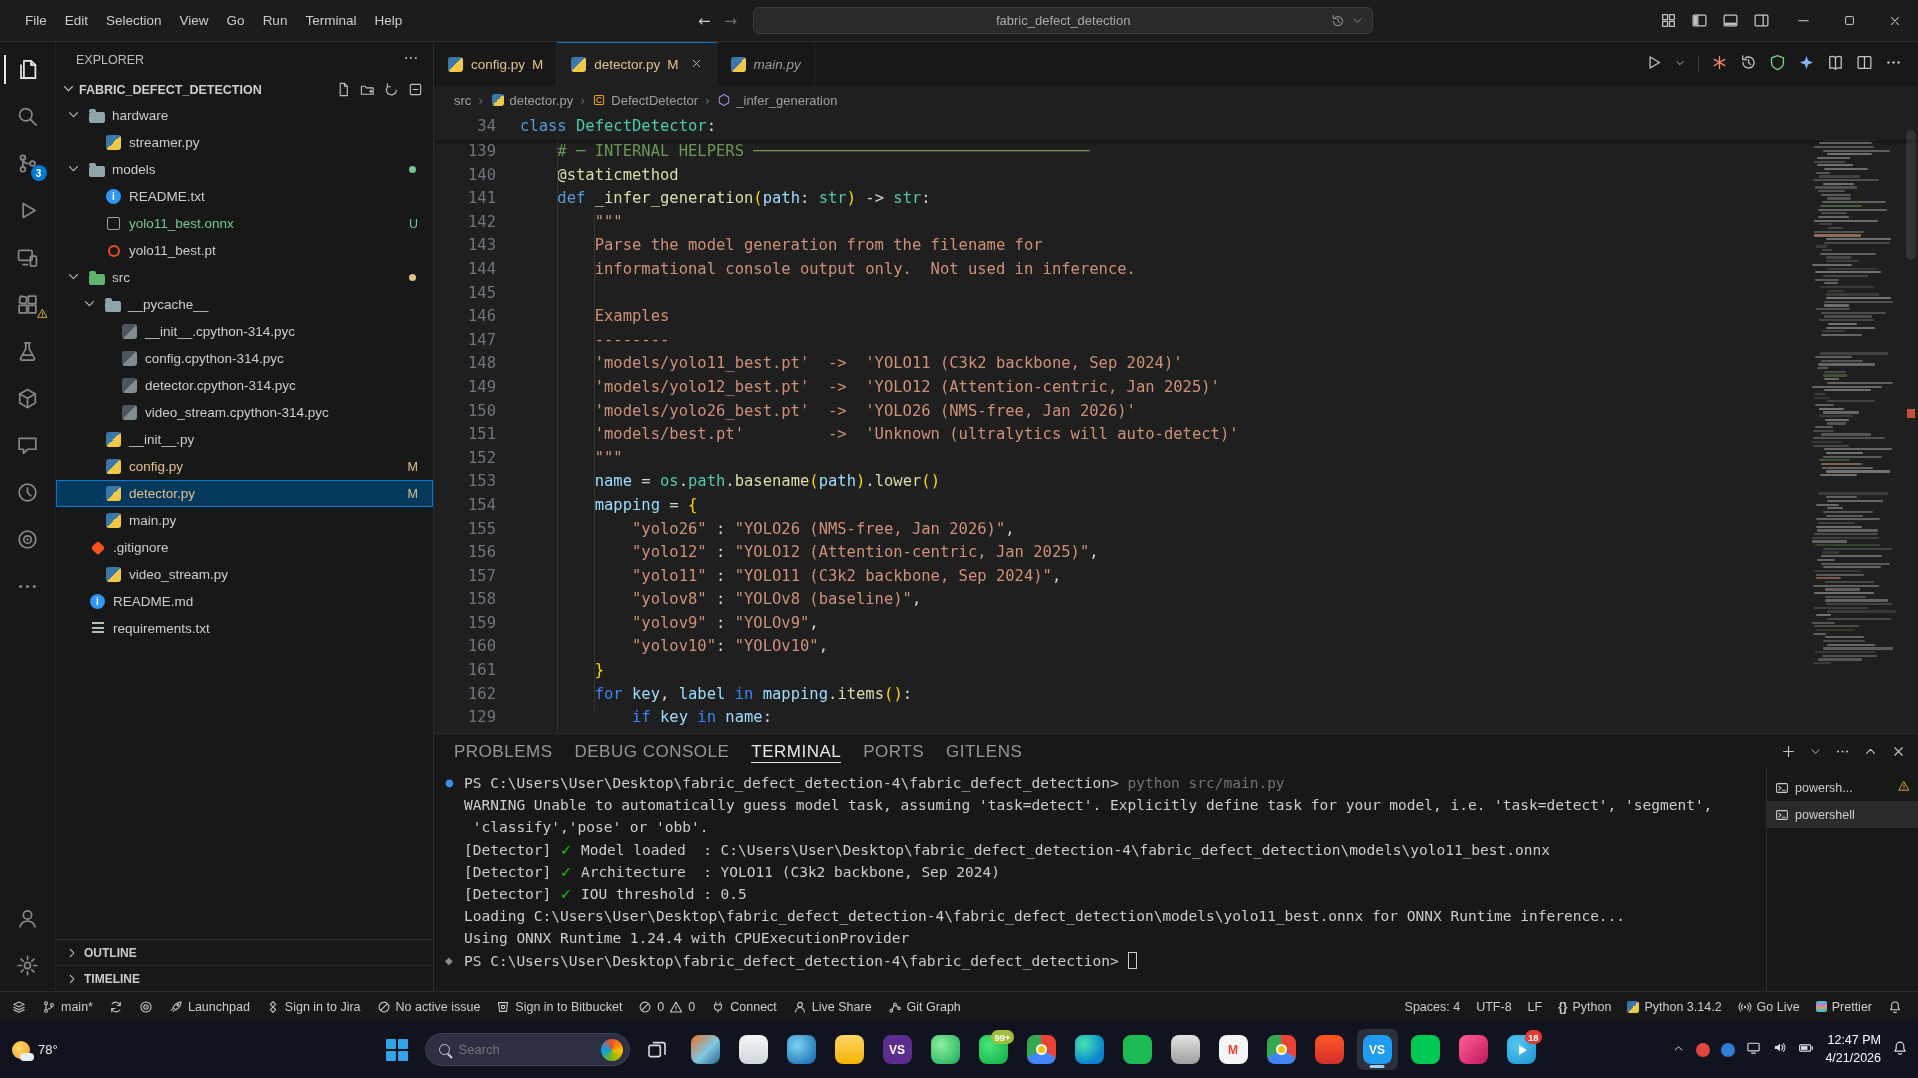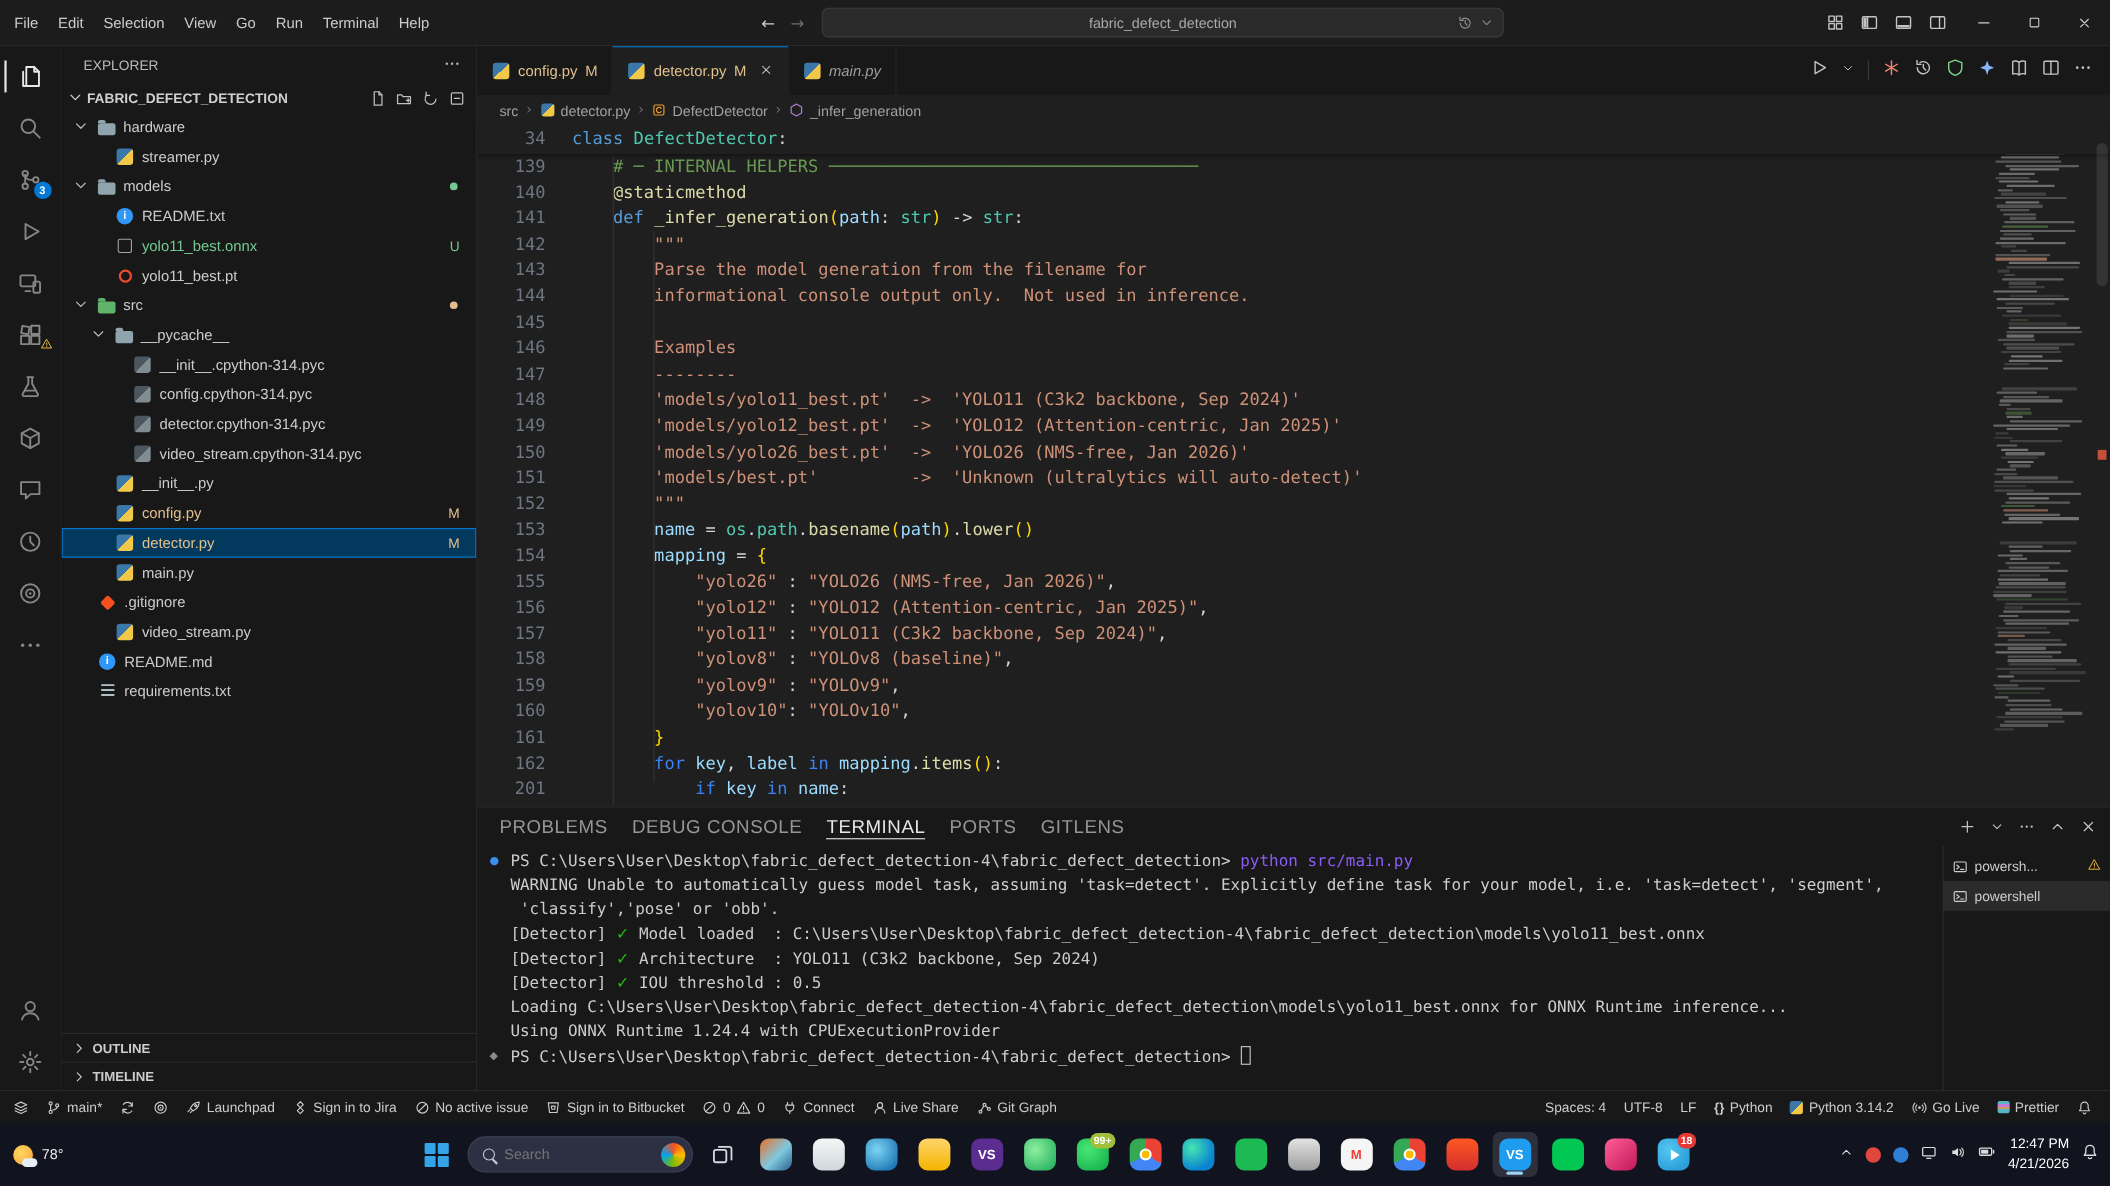--- a/index.html
+++ b/index.html
@@ -4,21 +4,21 @@
 <style>
 *{box-sizing:border-box;margin:0;padding:0}
 html,body{width:1918px;height:1078px;overflow:hidden}
 body{background:#1f1f1f;color:#ccc;font-family:"Liberation Sans",sans-serif;-webkit-font-smoothing:antialiased}
 #app{width:1918px;height:1078px;display:flex;flex-direction:column}
 .ico{display:inline-flex;align-items:center;justify-content:center;flex:none}
 .ico svg{width:100%;height:100%;fill:none;stroke:currentColor;stroke-width:1.2;stroke-linecap:round;stroke-linejoin:round}
 
 
 .titlebar{height:42px;background:#1c1c1c;border-bottom:1px solid #2b2b2b;display:flex;align-items:center;flex:none}
-.menubar{display:flex;align-items:flex-end;padding-left:4px}
+.menubar{display:flex;align-items:flex-end;padding-left:16px}
 .menu-item{font-size:13.5px;color:#cccccc;padding:5px 9px;border-radius:5px}
 .tb-sp{flex:1}
 .tb-nav{display:flex;gap:14px;margin-right:16px;color:#cccccc;font-family:"DejaVu Sans",sans-serif;font-size:15px}
 .tb-nav .fwd{color:#6e6e6e}
 .cmd{width:620px;height:27px;background:#2a2a2a;border:1px solid #3c3c3c;border-radius:6px;display:flex;align-items:center;justify-content:center;color:#a9a9a9;font-size:13px;gap:8px;position:relative}
 .cmd .cmd-icos{position:absolute;right:8px;display:flex;gap:6px;color:#8f8f8f}
 .tb-right{display:flex;gap:14px;align-items:center;margin-right:10px;color:#c3c3c3}
 .win-controls{display:flex;height:42px}
 .win-btn{width:46px;height:42px;display:flex;align-items:center;justify-content:center;color:#cfcfcf}
 
@@ -95,21 +95,21 @@
 .panel-top{height:35px;display:flex;align-items:center;padding:0 12px 0 20px;flex:none}
 .ptab{margin-right:22px;font-size:17px;letter-spacing:.5px;color:#969696;height:100%;display:flex;align-items:center;position:relative}
 .ptab.active{color:#e7e7e7}
 .ptab.active::after{content:'';position:absolute;left:0;right:0;bottom:6px;height:1px;background:#e7e7e7}
 .panel-actions{margin-left:auto;display:flex;gap:13px;align-items:center;color:#c3c3c3}
 .panel-body{flex:1;display:flex;min-height:0}
 .terminal{flex:1;padding:3px 0 0 30px;font-family:"DejaVu Sans Mono",monospace;font-size:14.5px;line-height:22.2px;color:#cccccc;overflow:hidden}
 .tl{white-space:pre;position:relative}
 .tdec{position:absolute;left:-19px;top:0;font-size:10px;font-family:"DejaVu Sans",sans-serif}
 .tdec.c{color:#3b8eea}.tdec.s{color:#8a8a8a}
-.tm-t{color:#cccccc}.tm-y{color:#8b5cf6}
+.tm-t{color:#cccccc}.tm-y{color:#737373}
 .tm-g{color:#16c60c;font-family:"DejaVu Sans",sans-serif}
 .cursor{display:inline-block;width:9px;height:17px;border:1px solid #cccccc;vertical-align:-3px;margin-left:1px}
 .term-side{width:152px;border-left:1px solid #2b2b2b;padding-top:5px;font-size:12.5px;flex:none}
 .ts-row{height:27px;display:flex;align-items:center;gap:6px;padding:0 8px;color:#cccccc}
 .ts-row.sel{background:#ffffff16}
 .ts-warn{margin-left:auto;color:#e9b73b}
 
 
 .statusbar{height:30px;background:#181818;border-top:1px solid #2b2b2b;display:flex;align-items:center;font-size:12.5px;color:#cccccc;padding:0 8px 0 4px;flex:none}
 .st-left,.st-right{display:flex;align-items:center;height:100%}
@@ -728,21 +728,21 @@
             <div class="cl"><span class="ln">153</span><span class="ct"><span class="tk-p">        </span><span class="tk-v">name</span><span class="tk-p"> = </span><span class="tk-cl">os</span><span class="tk-p">.</span><span class="tk-cl">path</span><span class="tk-p">.</span><span class="tk-f">basename</span><span class="tk-b">(</span><span class="tk-v">path</span><span class="tk-b">)</span><span class="tk-p">.</span><span class="tk-f">lower</span><span class="tk-b">()</span></span></div>
             <div class="cl"><span class="ln">154</span><span class="ct"><span class="tk-p">        </span><span class="tk-v">mapping</span><span class="tk-p"> = </span><span class="tk-b">{</span></span></div>
             <div class="cl"><span class="ln">155</span><span class="ct"><span class="tk-p">            </span><span class="tk-s">"yolo26"</span><span class="tk-p"> : </span><span class="tk-s">"YOLO26 (NMS-free, Jan 2026)"</span><span class="tk-p">,</span></span></div>
             <div class="cl"><span class="ln">156</span><span class="ct"><span class="tk-p">            </span><span class="tk-s">"yolo12"</span><span class="tk-p"> : </span><span class="tk-s">"YOLO12 (Attention-centric, Jan 2025)"</span><span class="tk-p">,</span></span></div>
             <div class="cl"><span class="ln">157</span><span class="ct"><span class="tk-p">            </span><span class="tk-s">"yolo11"</span><span class="tk-p"> : </span><span class="tk-s">"YOLO11 (C3k2 backbone, Sep 2024)"</span><span class="tk-p">,</span></span></div>
             <div class="cl"><span class="ln">158</span><span class="ct"><span class="tk-p">            </span><span class="tk-s">"yolov8"</span><span class="tk-p"> : </span><span class="tk-s">"YOLOv8 (baseline)"</span><span class="tk-p">,</span></span></div>
             <div class="cl"><span class="ln">159</span><span class="ct"><span class="tk-p">            </span><span class="tk-s">"yolov9"</span><span class="tk-p"> : </span><span class="tk-s">"YOLOv9"</span><span class="tk-p">,</span></span></div>
             <div class="cl"><span class="ln">160</span><span class="ct"><span class="tk-p">            </span><span class="tk-s">"yolov10"</span><span class="tk-p">: </span><span class="tk-s">"YOLOv10"</span><span class="tk-p">,</span></span></div>
             <div class="cl"><span class="ln">161</span><span class="ct"><span class="tk-p">        </span><span class="tk-b">}</span></span></div>
             <div class="cl"><span class="ln">162</span><span class="ct"><span class="tk-p">        </span><span class="tk-ctl">for</span><span class="tk-p"> </span><span class="tk-v">key</span><span class="tk-p">, </span><span class="tk-v">label</span><span class="tk-p"> </span><span class="tk-ctl">in</span><span class="tk-p"> </span><span class="tk-v">mapping</span><span class="tk-p">.</span><span class="tk-f">items</span><span class="tk-b">()</span><span class="tk-p">:</span></span></div>
-            <div class="cl"><span class="ln">201</span><span class="ct"><span class="tk-p">            </span><span class="tk-ctl">if</span><span class="tk-p"> </span><span class="tk-v">key</span><span class="tk-p"> </span><span class="tk-ctl">in</span><span class="tk-p"> </span><span class="tk-v">name</span><span class="tk-p">:</span></span></div>
+            <div class="cl"><span class="ln">129</span><span class="ct"><span class="tk-p">            </span><span class="tk-ctl">if</span><span class="tk-p"> </span><span class="tk-v">key</span><span class="tk-p"> </span><span class="tk-ctl">in</span><span class="tk-p"> </span><span class="tk-v">name</span><span class="tk-p">:</span></span></div>
           </div>
         <div class="guide" style="left:123px;top:26px;bottom:0"></div>
         <div class="guide" style="left:160px;top:97px;height:500px"></div>
         <div class="minimap">
             <div class="mm-row" style="width:10.00339664425859px;margin-left:14.732232272034619px;background:#6a9955;opacity:0.3446186276826163"></div>
             <div class="mm-row" style="width:23.05415725477699px;margin-left:11.669930590162952px;background:#9a9a9a;opacity:0.46635715214831625"></div>
             <div class="mm-row" style="width:30.41736343708698px;margin-left:12.032848289251723px;background:#9a9a9a;opacity:0.5775374204281426"></div>
             <div class="mm-row" style="width:43.65671683831919px;margin-left:10.95223267886426px;background:#9a9a9a;opacity:0.517957302237841"></div>
             <div class="mm-row" style="width:60.63896021276664px;margin-left:3.872076379075682px;background:#9a9a9a;opacity:0.38711572265583827"></div>
             <div class="mm-row" style="width:53.88988390746055px;margin-left:11.168731016651137px;background:#9a9a9a;opacity:0.22694365173901604"></div>

